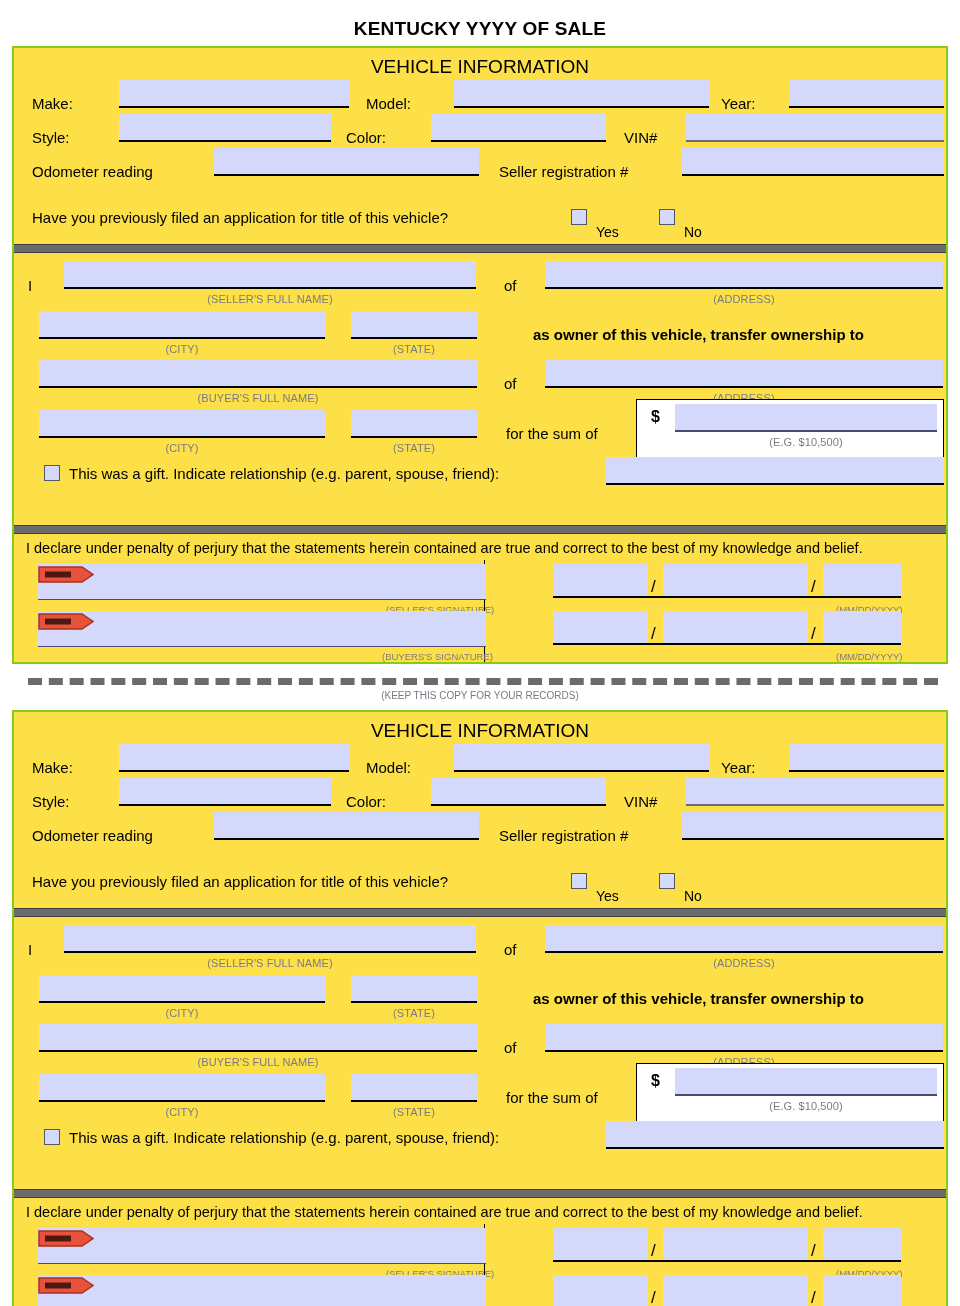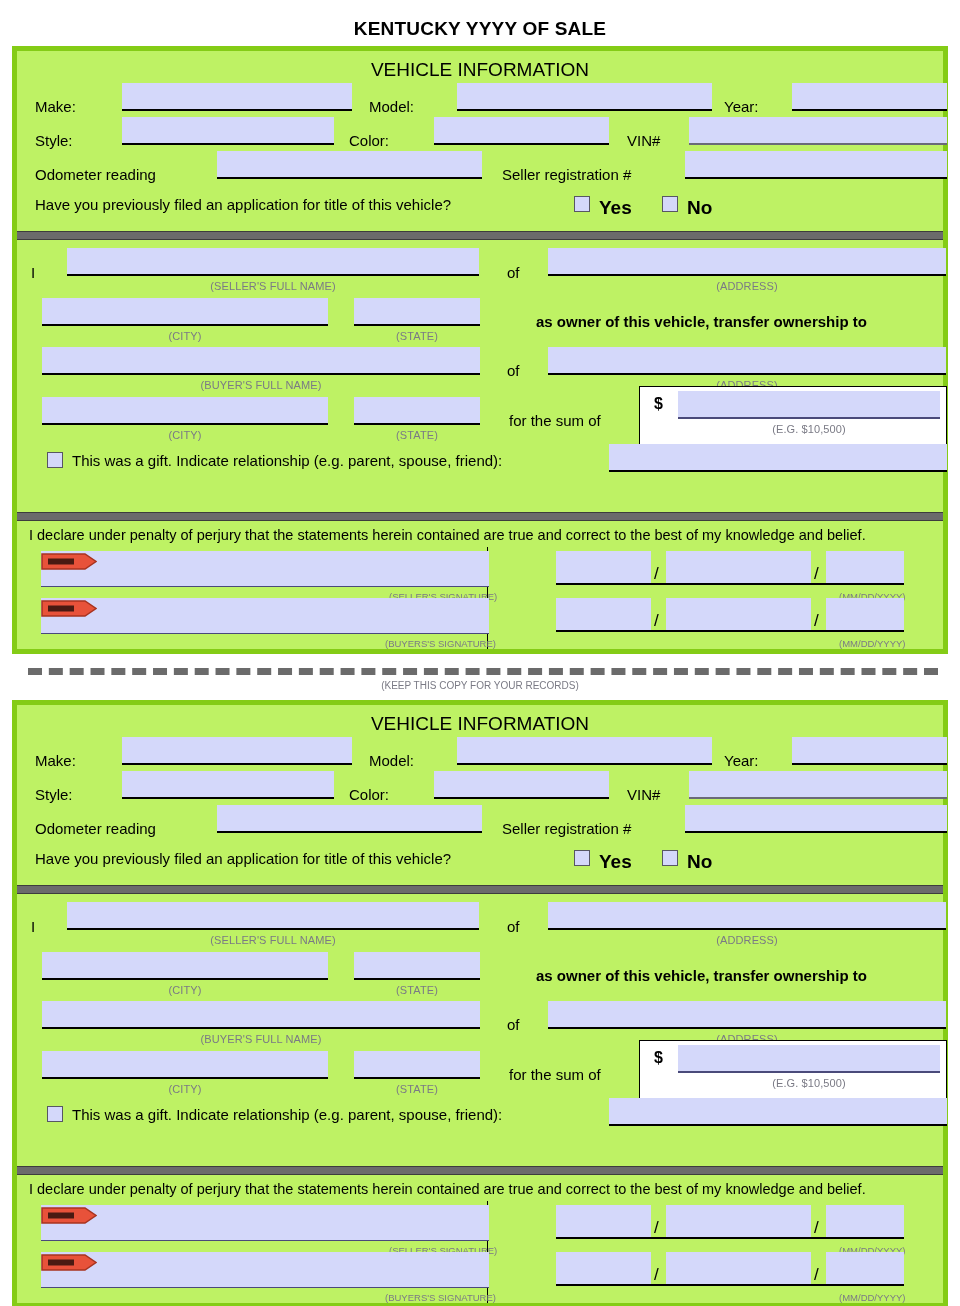--- a/index.html
+++ b/index.html
@@ -20,23 +20,23 @@
     font-size: 19px;
     font-weight: bold;
     letter-spacing: .2px;
     padding-top: 14px;
     height: 46px;
     line-height: 30px;
   }
 
   
   .copy {
-    border: 5px solid #84cc16;
+    border: 2px solid #84cc16;
     margin: 0 12px;
-    background: #bef264;
+    background: #fde047;
     position: relative;
   }
 
   .divider-bar {
     height: 9px;
     background: #6b6b6b;
     border-top: 1px solid #3d3d3d;
     border-bottom: 1px solid #3d3d3d;
   }
 
@@ -63,40 +63,39 @@
   .vfield {
     position: absolute;
     background: #d4d8fa;
     border-bottom: 2px solid #000;
   }
   .vfield.thinline { border-bottom: 2px solid #6a6a78; }
 
   .question-row {
     position: relative;
     height: 32px;
-    margin-top: 2px;
+    margin-top: 18px;
   }
   .question-text {
     position: absolute;
     left: 18px; top: 5px;
     font-size: 15px;
     white-space: nowrap;
   }
   .chk {
     position: absolute;
     width: 16px; height: 16px;
     background: #d4d8fa;
     border: 1px solid #575763;
     top: 5px;
   }
   .chk-label {
     position: absolute;
-    font-size: 19px;
-    top: 6px;
-    font-weight: bold;
+    font-size: 14px;
+    top: 20px;
   }
 
   
   .transfer-section {
     position: relative;
     height: 272px;
   }
   .t-static {
     position: absolute;
     font-size: 15px;

